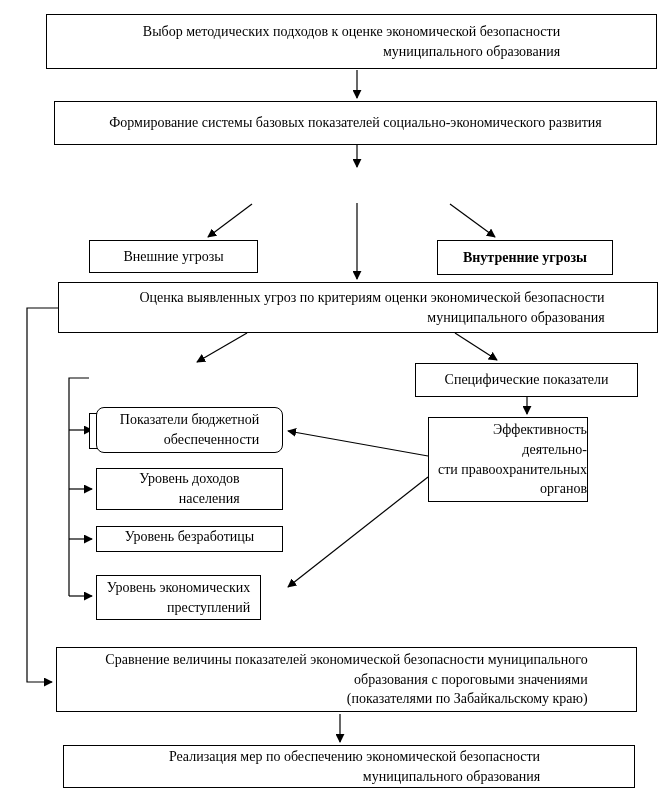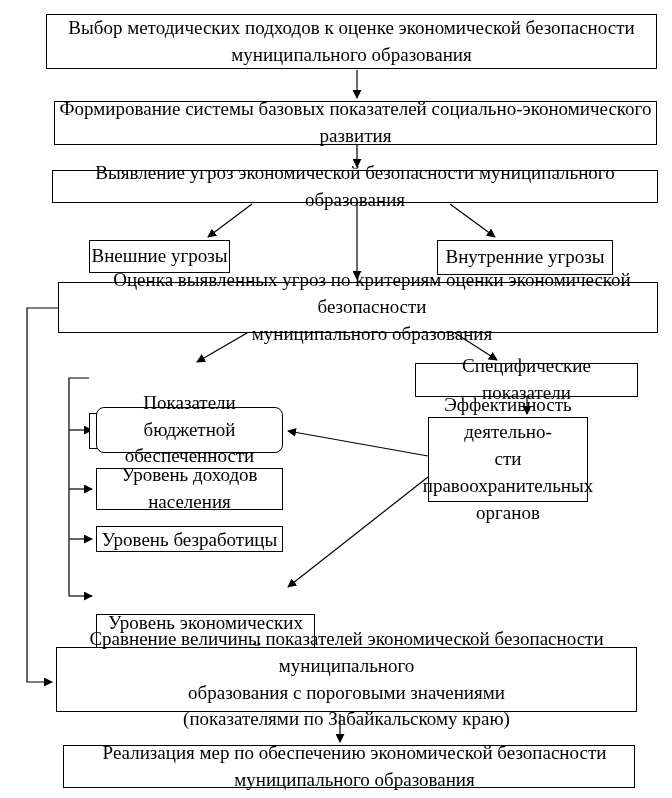--- a/index.html
+++ b/index.html
@@ -17,39 +17,39 @@
     overflow: hidden;
   }
   .box {
     position: absolute;
     box-sizing: border-box;
     border: 1.4px solid #000000;
     background: #ffffff;
     display: flex;
     align-items: center;
     justify-content: center;
-    text-align: center;
+    text-align: right;
     white-space: pre-line;
-    font-size: 19px;
+    font-size: 14px;
     line-height: 1.42;
   }
   
   .b-method        { left: 46px;  top: 14px;  width: 611px; height: 55px; }
   .b-system        { left: 54px;  top: 101px; width: 603px; height: 44px; }
   .b-identify      { left: 52px;  top: 170px; width: 606px; height: 33px; }
-  .b-external      { left: 89px;  top: 240px; width: 141px; height: 33px; }
-  .b-internal      { left: 437px; top: 240px; width: 176px; height: 35px; }
+  .b-external      { left: 89px;  top: 240px; width: 169px; height: 33px; }
+  .b-internal      { left: 437px; top: 240px; width: 176px; height: 35px; font-weight: bold; }
   .b-assess        { left: 58px;  top: 282px; width: 600px; height: 51px; padding-left: 28px; }
   .b-main          { left: 89px;  top: 365px; width: 193px; height: 36px; margin-top: 48px; }
   .b-specific      { left: 415px; top: 363px; width: 223px; height: 34px; }
   .b-budget        { left: 96px;  top: 407px; width: 187px; height: 46px; border-radius: 8px; }
   .b-income        { left: 96px;  top: 468px; width: 187px; height: 42px; }
   .b-unemployment  { left: 96px;  top: 526px; width: 187px; height: 26px;
                      align-items: flex-start; padding-top: 0; overflow: hidden; }
-  .b-crimes        { left: 96px;  top: 575px; width: 219px; height: 45px; margin-top: 39px; }
+  .b-crimes        { left: 96px;  top: 575px; width: 165px; height: 45px; }
   .b-lawenf        { left: 428px; top: 417px; width: 160px; height: 85px; }
   .b-compare       { left: 56px;  top: 647px; width: 581px; height: 65px; }
   .b-implement     { left: 63px;  top: 745px; width: 572px; height: 43px; padding-left: 11px; }
 
   .connectors {
     position: absolute;
     left: 0; top: 0;
     width: 672px;
     height: 798px;
     pointer-events: none;
@@ -92,21 +92,20 @@
     <line x1="69" y1="596" x2="92" y2="596" marker-end="url(#ah)"></line>
 
     <line x1="340" y1="714" x2="340" y2="742" marker-end="url(#ah)"></line>
   </svg>
 
   <div class="box b-method">Выбор методических подходов к оценке экономической безопасности
 муниципального образования</div>
 
   <div class="box b-system">Формирование системы базовых показателей социально-экономического развития</div>
 
-  <div class="box b-identify">Выявление угроз экономической безопасности муниципального образования</div>
 
   <div class="box b-external">Внешние угрозы</div>
 
   <div class="box b-internal">Внутренние угрозы</div>
 
   <div class="box b-assess">Оценка выявленных угроз по критериям оценки экономической безопасности
 муниципального образования</div>
 
   <div class="box b-main">Основные показатели</div>
 

